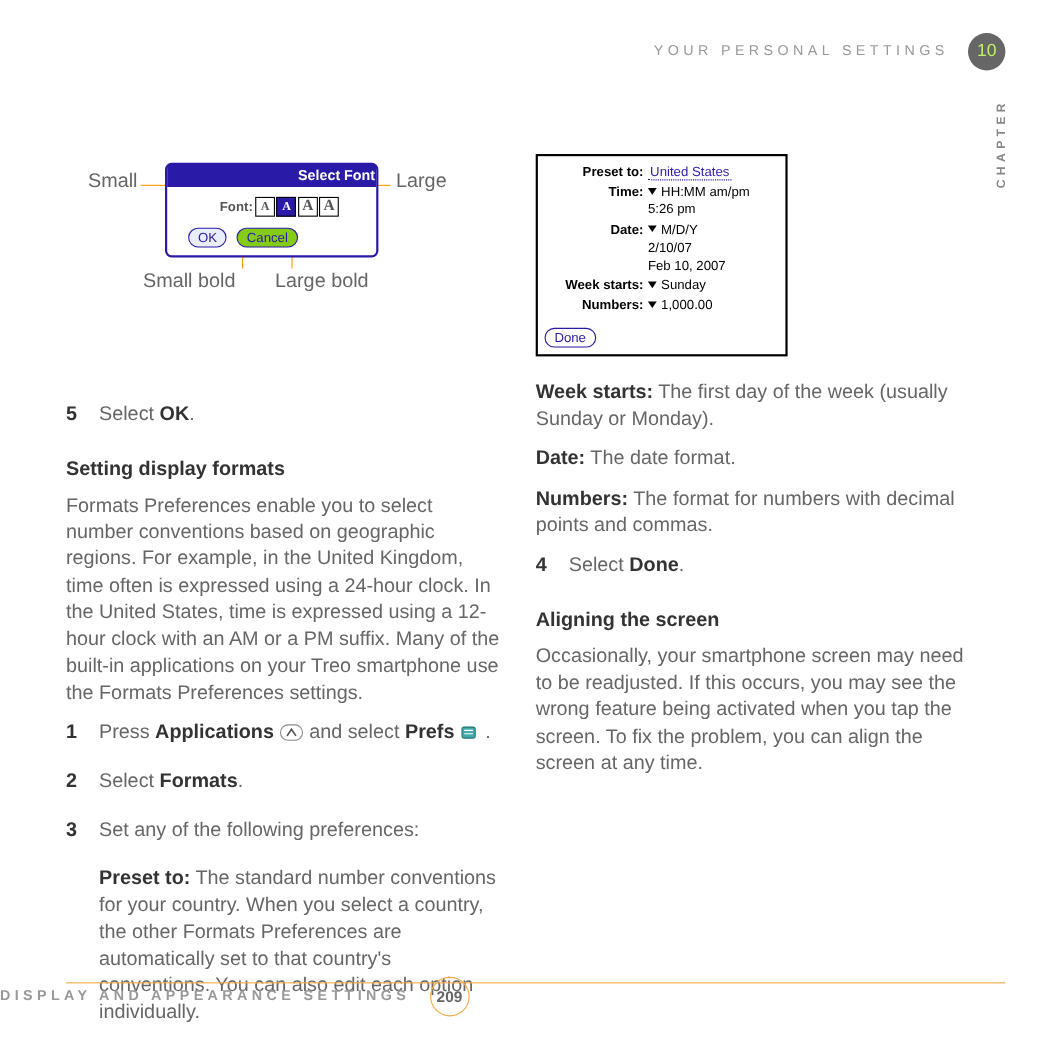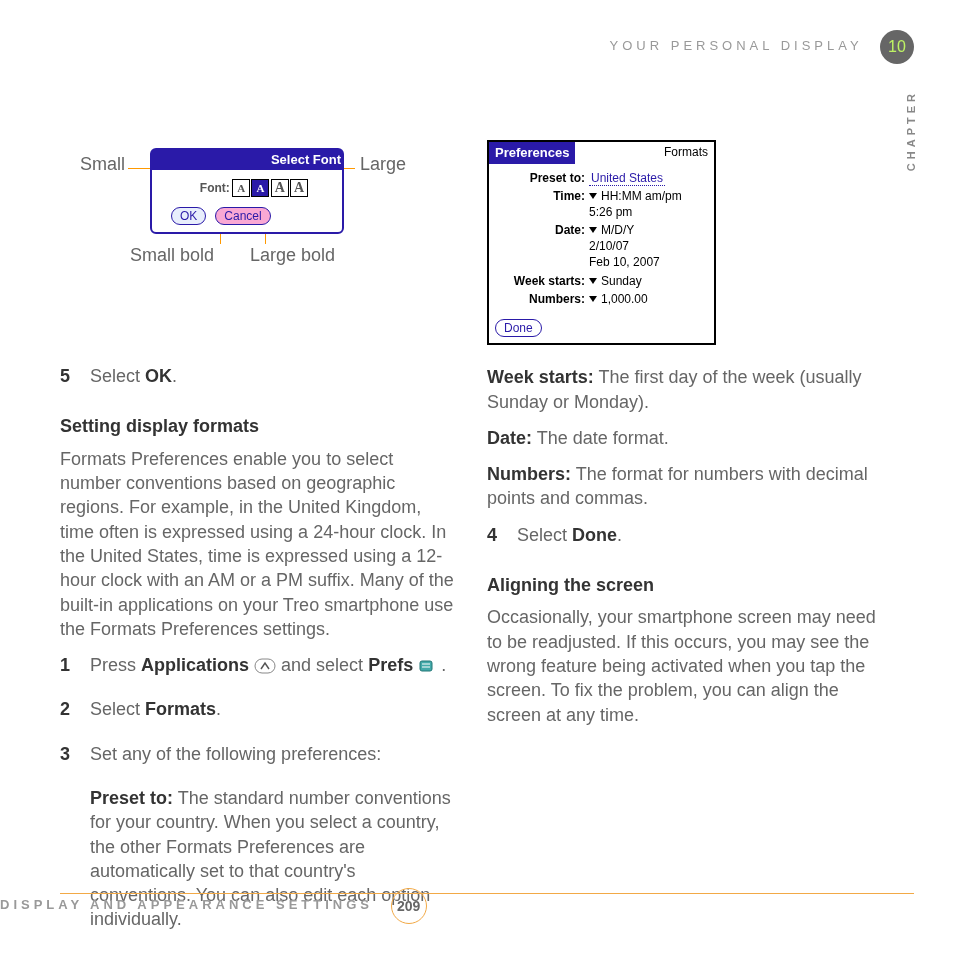--- a/index.html
+++ b/index.html
@@ -116,21 +116,21 @@
   .page-circle {
     display:inline-flex; align-items:center; justify-content:center;
     width:34px; height:34px; border:1px solid #f2a946; border-radius:50%;
     color:#666; font-size:14px; letter-spacing:0; margin-left:10px; vertical-align:middle;
   }
 </style>
 </head>
 <body>
 
 <div class="header">
-  <span>YOUR PERSONAL DISPLAY</span>
+  <span>YOUR PERSONAL SETTINGS</span>
   <span class="chapter-badge">10</span>
 </div>
 <div class="side-label">CHAPTER</div>
 
 <div class="columns">
 
   <div class="col">
 
     <div class="font-diagram">
       <span class="callout co-small">Small</span>
@@ -146,21 +146,21 @@
         <div class="fd-body">
           <span class="fd-font-row">
             <span>Font:</span>
             <span class="font-box" style="font-size:11px">A</span>
             <span class="font-box sel" style="font-weight:bold;font-size:11px">A</span>
             <span class="font-box" style="font-size:14px">A</span>
             <span class="font-box" style="font-weight:bold;font-size:14px">A</span>
           </span>
           <div class="fd-btns">
             <span class="fd-btn">OK</span>
-            <span class="fd-btn" style="background:#f9a8d4">Cancel</span>
+            <span class="fd-btn" style="background:#84cc16">Cancel</span>
           </div>
         </div>
       </div>
       <div style="height:110px"></div>
     </div>
     <div style="height:10px"></div>
     <div class="row">
       <span class="num">5</span>
       <p><span>Select </span><b>OK</b><span>.</span></p>
     </div>
@@ -191,24 +191,20 @@
       <p>Set any of the following preferences:</p>
     </div>
     <p style="margin-left:30px">
       <b>Preset to:</b><span> The standard number conventions for your country. When you select a country, the other Formats Preferences are automatically set to that country's conventions. You can also edit each option individually.</span>
     </p>
   </div>
 
   <div class="col">
 
     <div class="pref-dialog">
-      <div class="pd-hdr">
-        <div class="pd-tab">Preferences</div>
-        <div class="pd-right">Formats</div>
-      </div>
       <div class="pd-body">
         <div class="pd-row">
             <div class="pd-l">Preset to:</div>
           <div class="pd-v"><span class="dotted">United States</span></div>
           </div>
         <div class="pd-row">
             <div class="pd-l">Time:</div>
           <div class="pd-v"><span class="tri"></span><span>HH:MM am/pm</span><br><span>5:26 pm</span></div>
           </div>
         <div class="pd-row">

